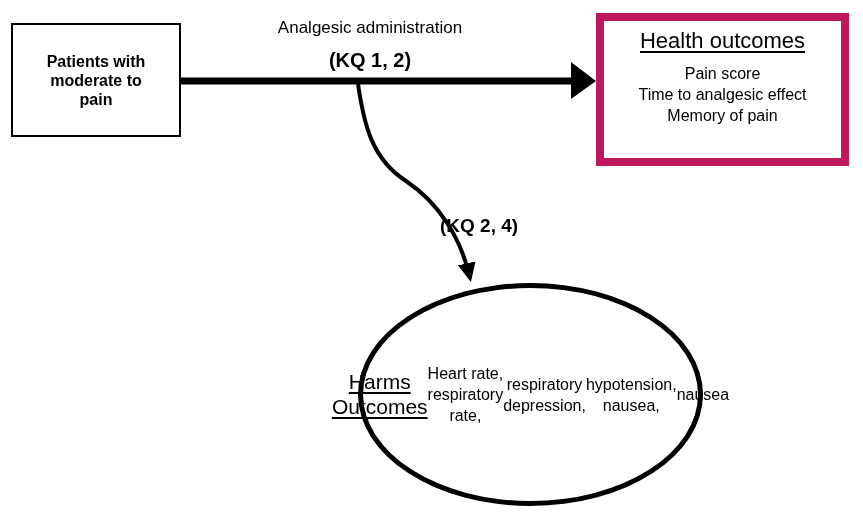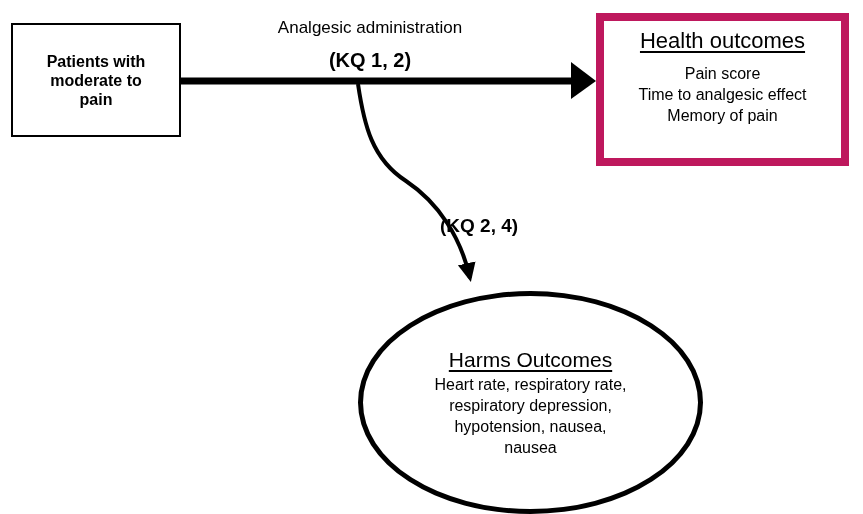--- a/index.html
+++ b/index.html
@@ -91,29 +91,29 @@
     font-size: 22px;
     line-height: 27px;
     text-decoration: underline;
     text-decoration-thickness: 2px;
     text-underline-offset: 3px;
     margin-bottom: 9px;
   }
   .harms-ellipse {
     position: absolute;
     left: 358px;
-    top: 291px;
+    top: 283px;
     width: 345px;
     height: 223px;
     border: 5px solid #000;
     border-radius: 50%;
     box-sizing: border-box;
     background: #fff;
     display: flex;
-    flex-direction: column;
+    flex-direction: row;
     justify-content: center;
     align-items: center;
     text-align: center;
     font-size: 16px;
     line-height: 21px;
   }
   .harms-ellipse .ellipse-title {
     font-size: 21px;
     line-height: 25px;
     text-decoration: underline;

